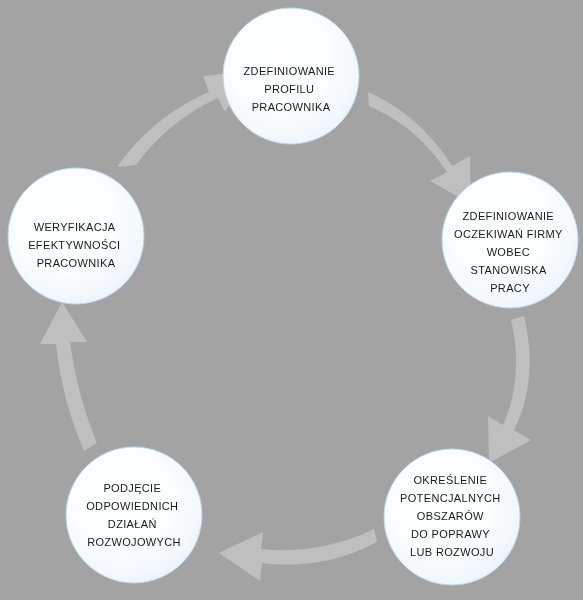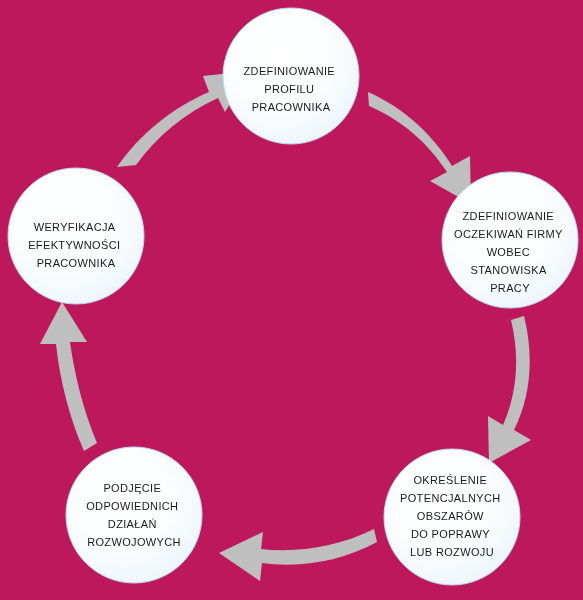--- a/index.html
+++ b/index.html
@@ -11,21 +11,21 @@
   body {
     width: 583px;
     height: 600px;
     font-family: "Liberation Sans", sans-serif;
     overflow: hidden;
   }
   #diagram-root {
     position: relative;
     width: 583px;
     height: 600px;
-    background: #be185d;
+    background: #a3a3a3;
   }
   #cycle-svg {
     position: absolute;
     top: 0;
     left: 0;
     width: 583px;
     height: 600px;
     display: block;
   }
   .node-label {

